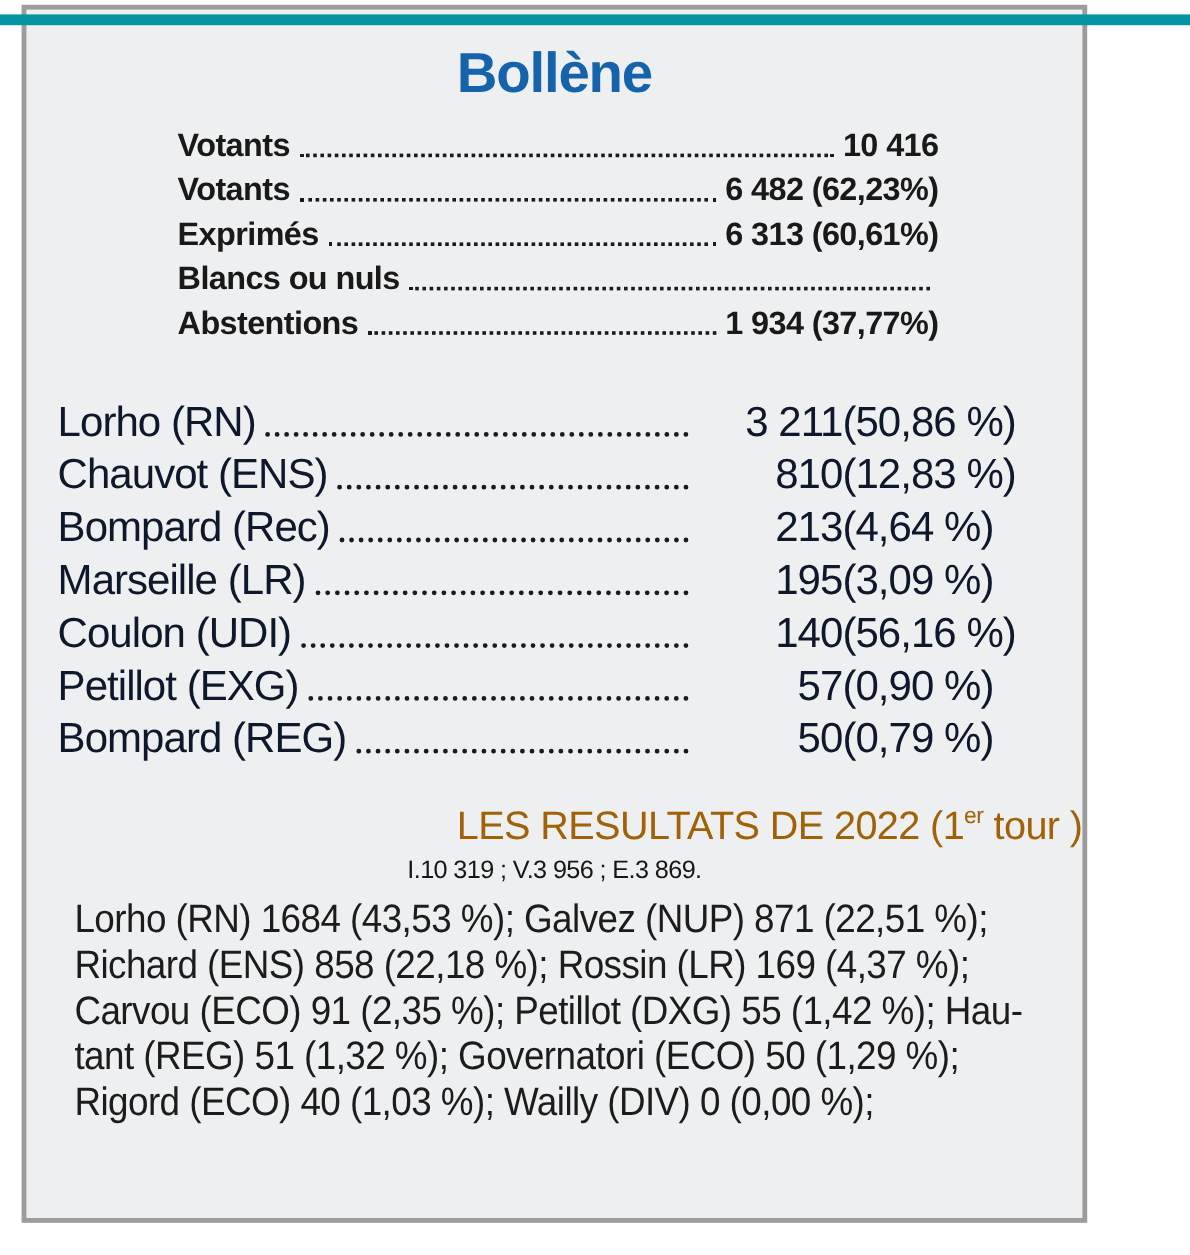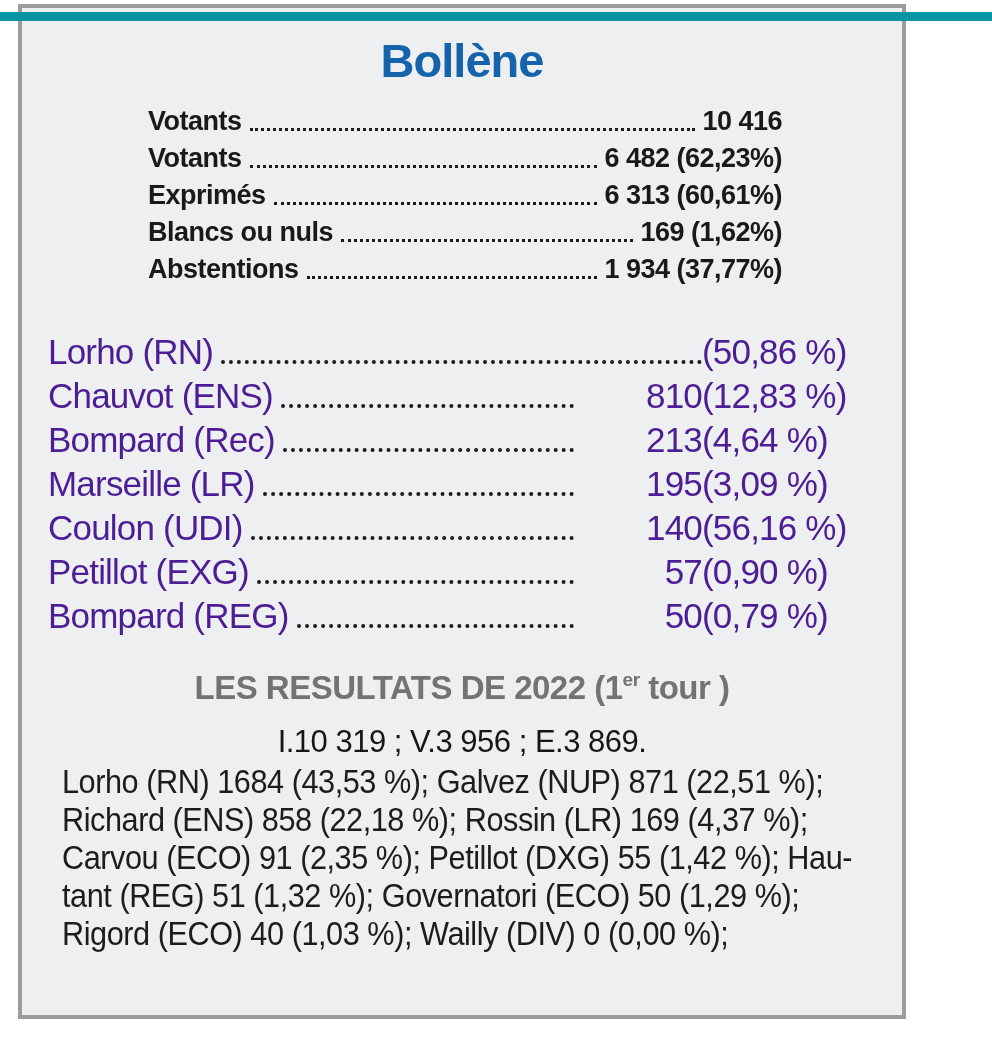--- a/index.html
+++ b/index.html
@@ -60,59 +60,58 @@
     border-bottom: 3px dotted #1b1b1b;
     align-self: flex-end;
     margin: 0 7px 9px 8px;
     min-width: 20px;
   }
   
   .results {
     margin: 42px 24px 0 26px;
     font-size: 35px;
     letter-spacing: -0.8px;
-    color: #4c1d95;
+    color: #0f172a;
   }
   .results .row {
     display: flex;
     align-items: baseline;
     line-height: 44px;
     white-space: nowrap;
   }
   .results .leader {
     flex: 1;
     border-bottom: 4px dotted #1b1b1b;
     align-self: flex-end;
     margin: 0 0 10px 8px;
     min-width: 20px;
   }
   .results .votes { width: 128px; text-align: right; }
   .results .pct   { width: 176px; text-align: left; }
   
   .prev-heading {
     margin-top: 30px;
-    text-align: center;
-    font-weight: bold;
+    text-align: right;
+    font-weight: normal;
     font-size: 33px;
     line-height: 40px;
     letter-spacing: -0.5px;
-    color: #737373;
+    color: #a16207;
   }
   .prev-heading sup {
     font-size: 19px;
     vertical-align: 13px;
     line-height: 0;
   }
   .prev-summary {
     text-align: center;
-    font-size: 31px;
+    font-size: 21px;
     line-height: 36px;
     letter-spacing: -0.5px;
     color: #161616;
-    margin-top: 16px;
   }
   .prev-paragraph {
     margin: 3px 38px 0 40px;
     font-size: 33px;
     line-height: 38px;
     letter-spacing: -0.5px;
     color: #1c1c1c;
   }
   .prev-paragraph .pline {
     white-space: nowrap;
@@ -141,33 +140,33 @@
       <span>6 482 (62,23%)</span>
     </div>
     <div class="row">
       <span>Exprimés</span>
       <span class="leader"></span>
       <span>6 313 (60,61%)</span>
     </div>
     <div class="row">
       <span>Blancs ou nuls</span>
       <span class="leader"></span>
-      <span>169 (1,62%)</span>
     </div>
     <div class="row">
       <span>Abstentions</span>
       <span class="leader"></span>
       <span>1 934 (37,77%)</span>
     </div>
   </div>
 
   <div class="results">
     <div class="row">
       <span>Lorho (RN)</span>
       <span class="leader"></span>
+      <span class="votes">3 211</span>
       <span class="pct">(50,86 %)</span>
     </div>
     <div class="row">
       <span>Chauvot (ENS)</span>
       <span class="leader"></span>
       <span class="votes">810</span>
       <span class="pct">(12,83 %)</span>
     </div>
     <div class="row">
       <span>Bompard (Rec)</span>

